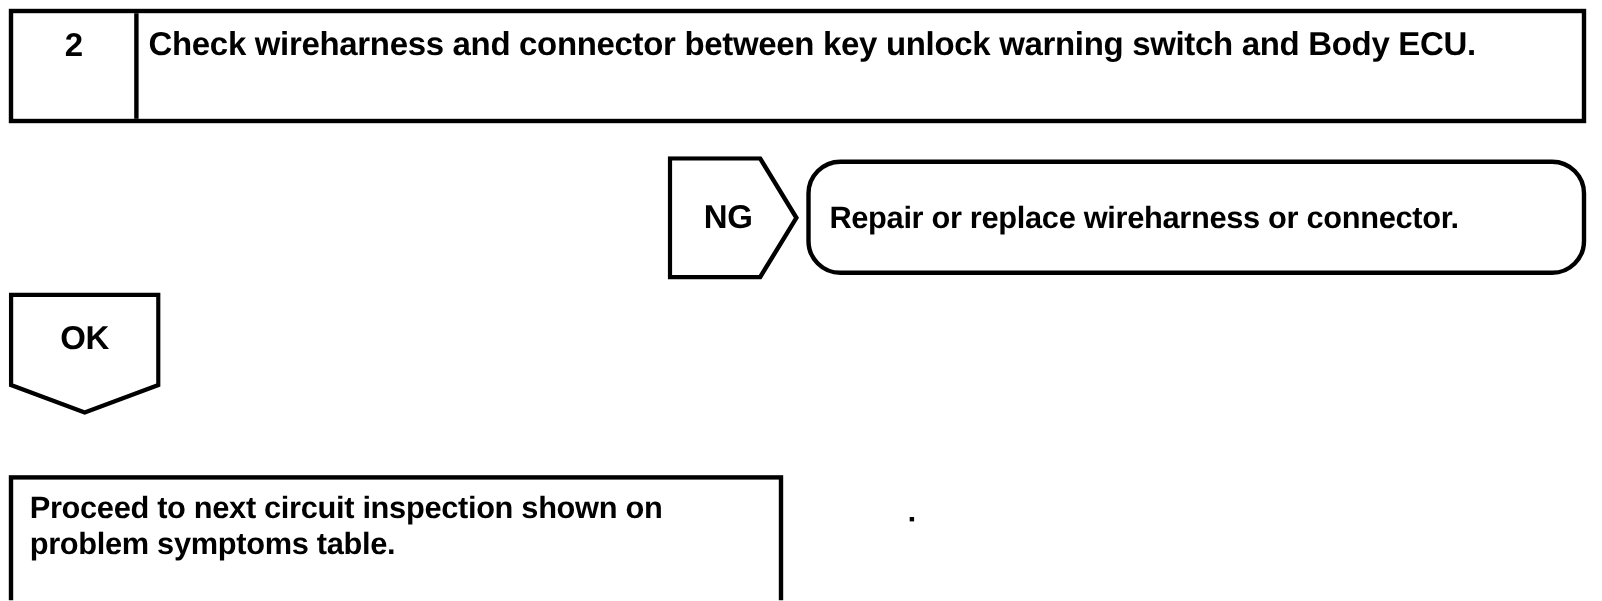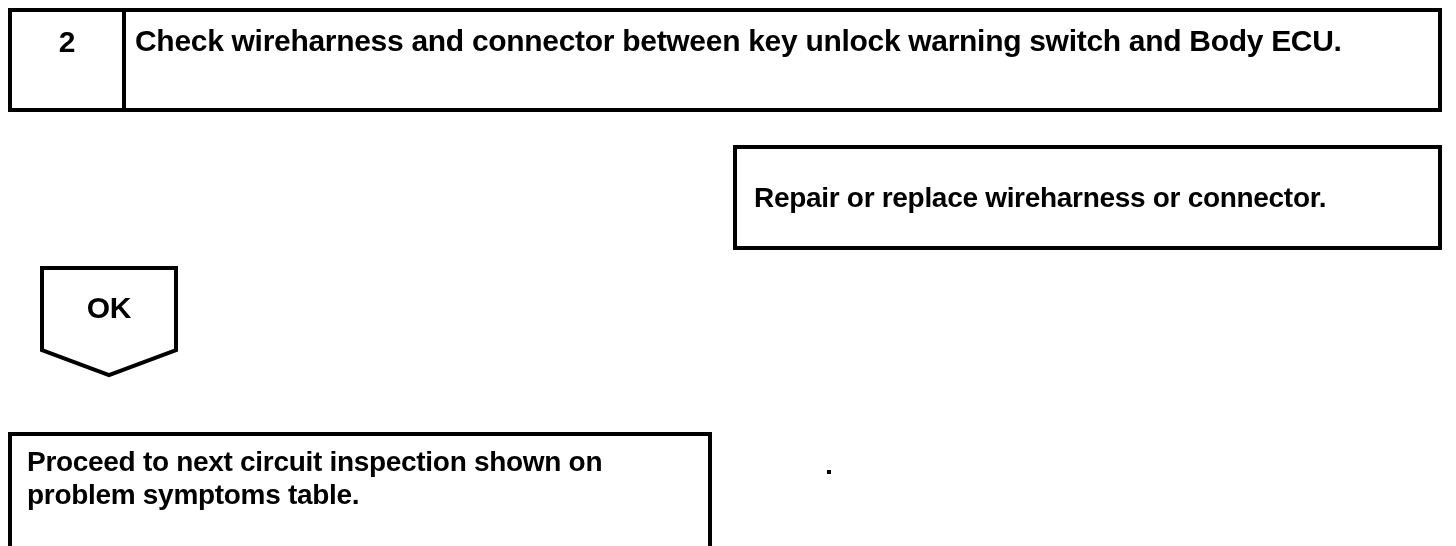--- a/index.html
+++ b/index.html
@@ -79,39 +79,39 @@
     left: 0;
     top: 0;
     width: 110px;
     height: 112px;
   }
   .ok-connector {
     left: 8px;
     top: 266px;
     width: 110px;
     height: 112px;
-    margin-left: 32px;
   }
   .ok-connector .label-wrap {
     left: 0;
     top: 0;
     width: 138px;
     height: 84px;
   }
   
   .ng-result-box {
     left: 733px;
     top: 145px;
     width: 709px;
     height: 105px;
     display: flex;
     align-items: center;
     padding-left: 17px;
     font-size: 28px;
     line-height: 32px;
+    border-radius: 31px;
   }
   .ok-result-box {
     left: 8px;
     top: 432px;
     width: 704px;
     height: 134px;
     font-size: 28px;
     line-height: 33px;
     padding: 9px 8px 0 15px;
   }
@@ -133,20 +133,26 @@
 
 <div class="canvas">
 
   <div class="box step-box">
     <div class="step-num">2</div>
     <div class="step-text">
       <span>Check wireharness and connector between key unlock warning switch and Body ECU.</span>
     </div>
   </div>
 
+  <div class="connector ng-connector">
+    <svg width="120" height="112" viewBox="0 0 120 112">
+      <polygon points="2,2 84,2 117,56 84,110 2,110" fill="#ffffff" stroke="#000000" stroke-width="4" stroke-linejoin="miter"></polygon>
+    </svg>
+    <div class="label-wrap">NG</div>
+  </div>
 
   <div class="box ng-result-box">
     <span>Repair or replace wireharness or connector.</span>
   </div>
 
   <div class="connector ok-connector">
     <svg width="138" height="112" viewBox="0 0 138 112">
       <polygon points="2,2 136,2 136,84 69,109 2,84" fill="#ffffff" stroke="#000000" stroke-width="4" stroke-linejoin="miter"></polygon>
     </svg>
     <div class="label-wrap">OK</div>

